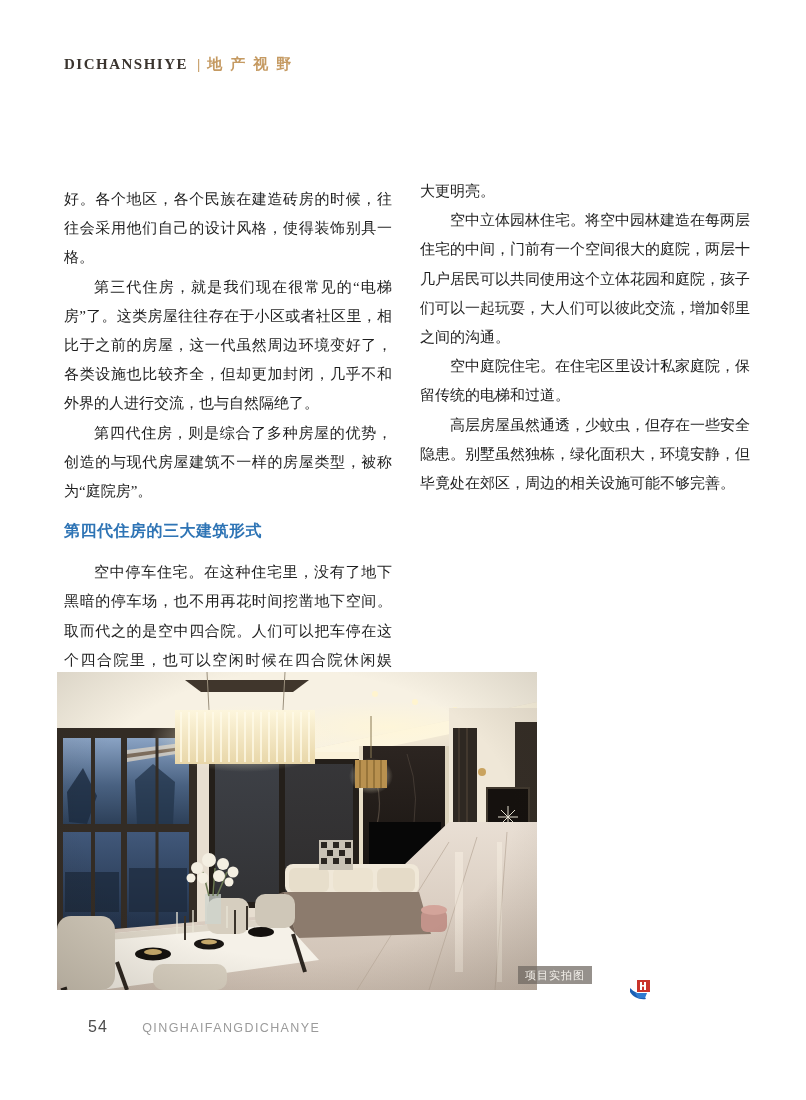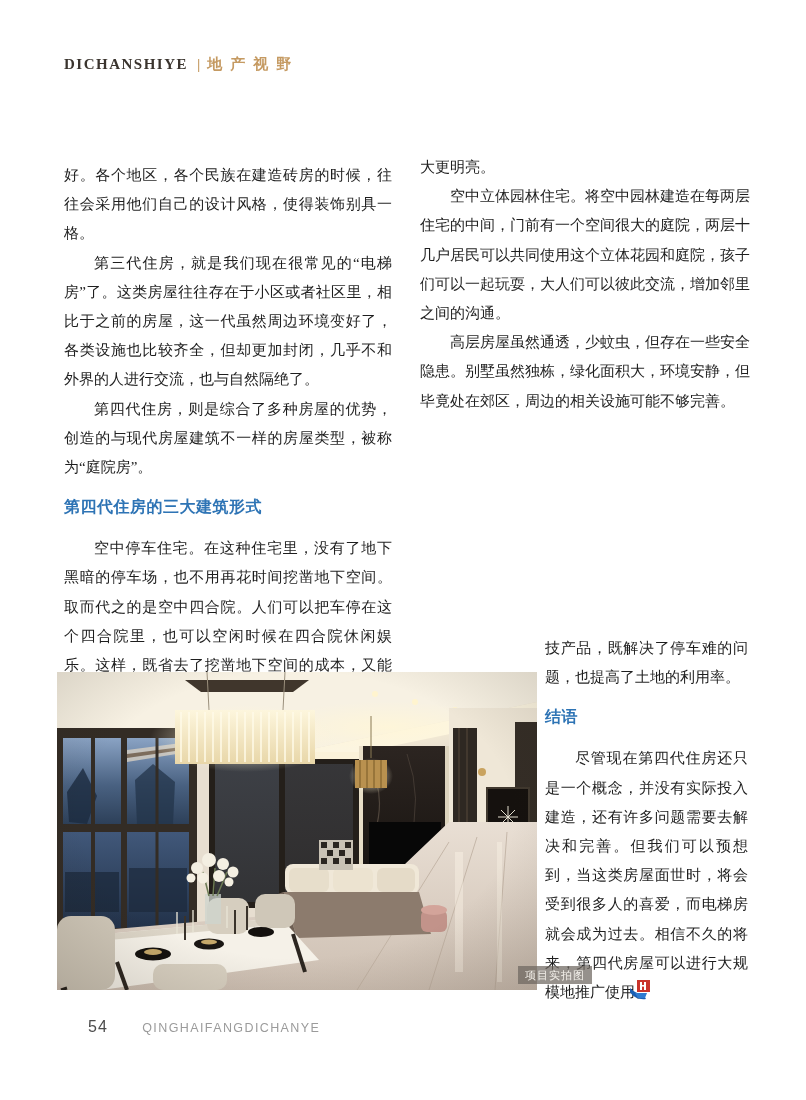--- a/index.html
+++ b/index.html
@@ -21,21 +21,21 @@
   }
   
   .col { position:absolute; }
   .col-left  { left:64px;  top:161px; width:328px; }
   .col-right { left:420px; top:153px; width:330px; }
   .col-narrow{ left:545px; top:634px; width:203px; }
   .col p {
     font-size:15px; line-height:29.2px; color:#1e1e1e;
     text-align:justify; text-indent:2em; word-break:break-all;
   }
-  .col p.cont { text-indent:0; }
+  .col p.cont { text-indent:0;margin-top:24px; }
   .col h3 {
     font-family:"Liberation Sans","DejaVu Sans",sans-serif;
     color:#2e74b5; font-size:16px; font-weight:bold; letter-spacing:0.5px;
     margin:14px 0 16px 0; line-height:22px;
   }
   
   .photo-wrap { position:absolute; left:57px; top:672px; width:540px; height:318px; }
   .photo-wrap svg { display:block; }
   .photo-caption {
     position:absolute; right:5px; bottom:6px;
@@ -64,28 +64,24 @@
     <p class="cont">好。各个地区，各个民族在建造砖房的时候，往往会采用他们自己的设计风格，使得装饰别具一格。</p>
     <p>第三代住房，就是我们现在很常见的“电梯房”了。这类房屋往往存在于小区或者社区里，相比于之前的房屋，这一代虽然周边环境变好了，各类设施也比较齐全，但却更加封闭，几乎不和外界的人进行交流，也与自然隔绝了。</p>
     <p>第四代住房，则是综合了多种房屋的优势，创造的与现代房屋建筑不一样的房屋类型，被称为“庭院房”。</p>
     <h3>第四代住房的三大建筑形式</h3>
     <p>空中停车住宅。在这种住宅里，没有了地下黑暗的停车场，也不用再花时间挖凿地下空间。取而代之的是空中四合院。人们可以把车停在这个四合院里，也可以空闲时候在四合院休闲娱乐。这样，既省去了挖凿地下空间的成本，又能让空间变得更</p>
   </div>
 
   <div class="col col-right">
     <p class="cont">大更明亮。</p>
     <p>空中立体园林住宅。将空中园林建造在每两层住宅的中间，门前有一个空间很大的庭院，两层十几户居民可以共同使用这个立体花园和庭院，孩子们可以一起玩耍，大人们可以彼此交流，增加邻里之间的沟通。</p>
+    <p>空中庭院住宅。在住宅区里设计私家庭院，保留传统的电梯和过道。</p>
     <p>高层房屋虽然通透，少蚊虫，但存在一些安全隐患。别墅虽然独栋，绿化面积大，环境安静，但毕竟处在郊区，周边的相关设施可能不够完善。</p>
   </div>
 
-  <div class="col col-narrow">
-    <p class="cont">技产品，既解决了停车难的问题，也提高了土地的利用率。</p>
-    <h3>结语</h3>
-    <p>尽管现在第四代住房还只是一个概念，并没有实际投入建造，还有许多问题需要去解决和完善。但我们可以预想到，当这类房屋面世时，将会受到很多人的喜爱，而电梯房就会成为过去。相信不久的将来，第四代房屋可以进行大规模地推广使用。</p>
-  </div>
 
   <div class="photo-wrap">
     <svg width="480" height="318" viewBox="0 0 480 318">
       <defs>
         <linearGradient id="sky1" x1="0" y1="0" x2="0" y2="1">
           <stop offset="0" stop-color="#8aa3c4"></stop>
             <stop offset="0.55" stop-color="#496181"></stop>
             <stop offset="1" stop-color="#2d4059"></stop>
         </linearGradient>
         <linearGradient id="sky2" x1="0" y1="0" x2="0" y2="1">

